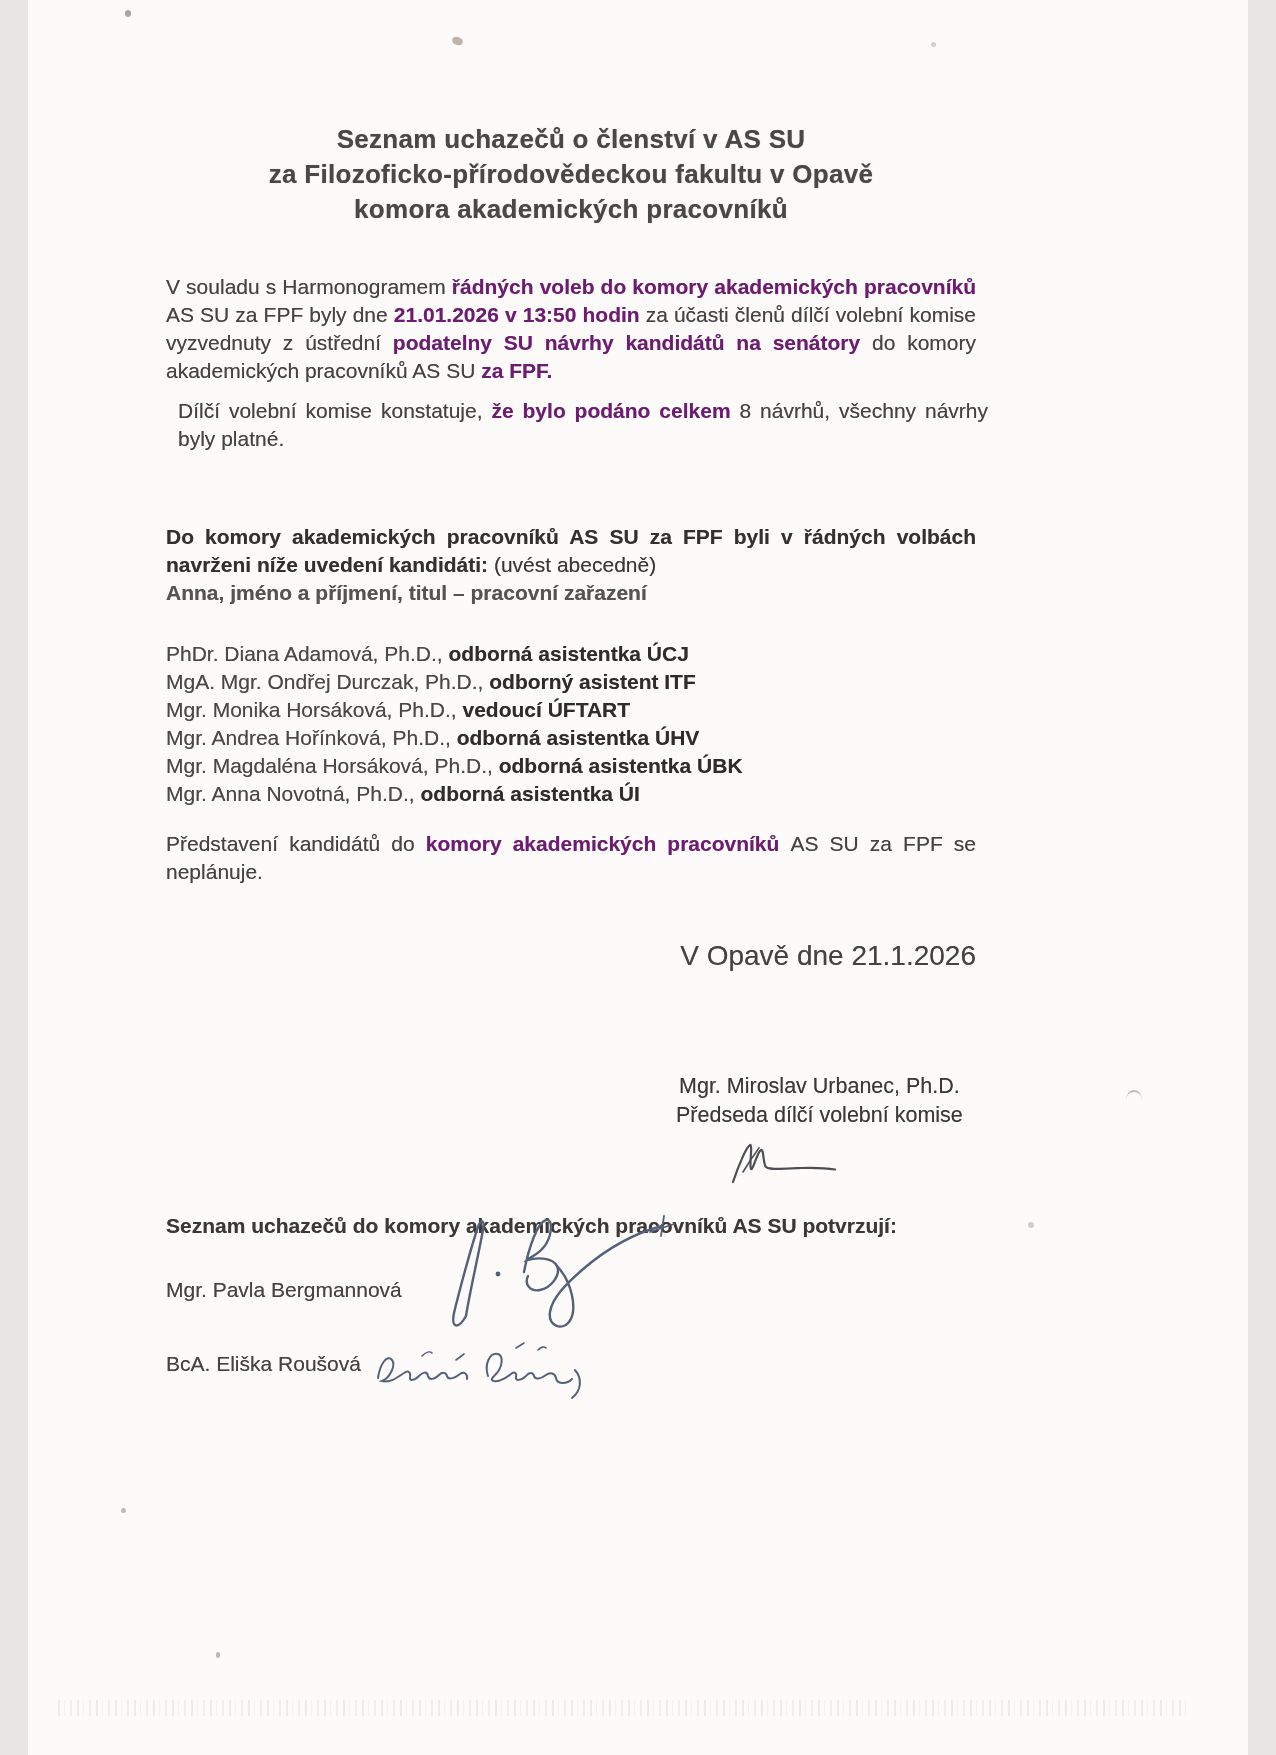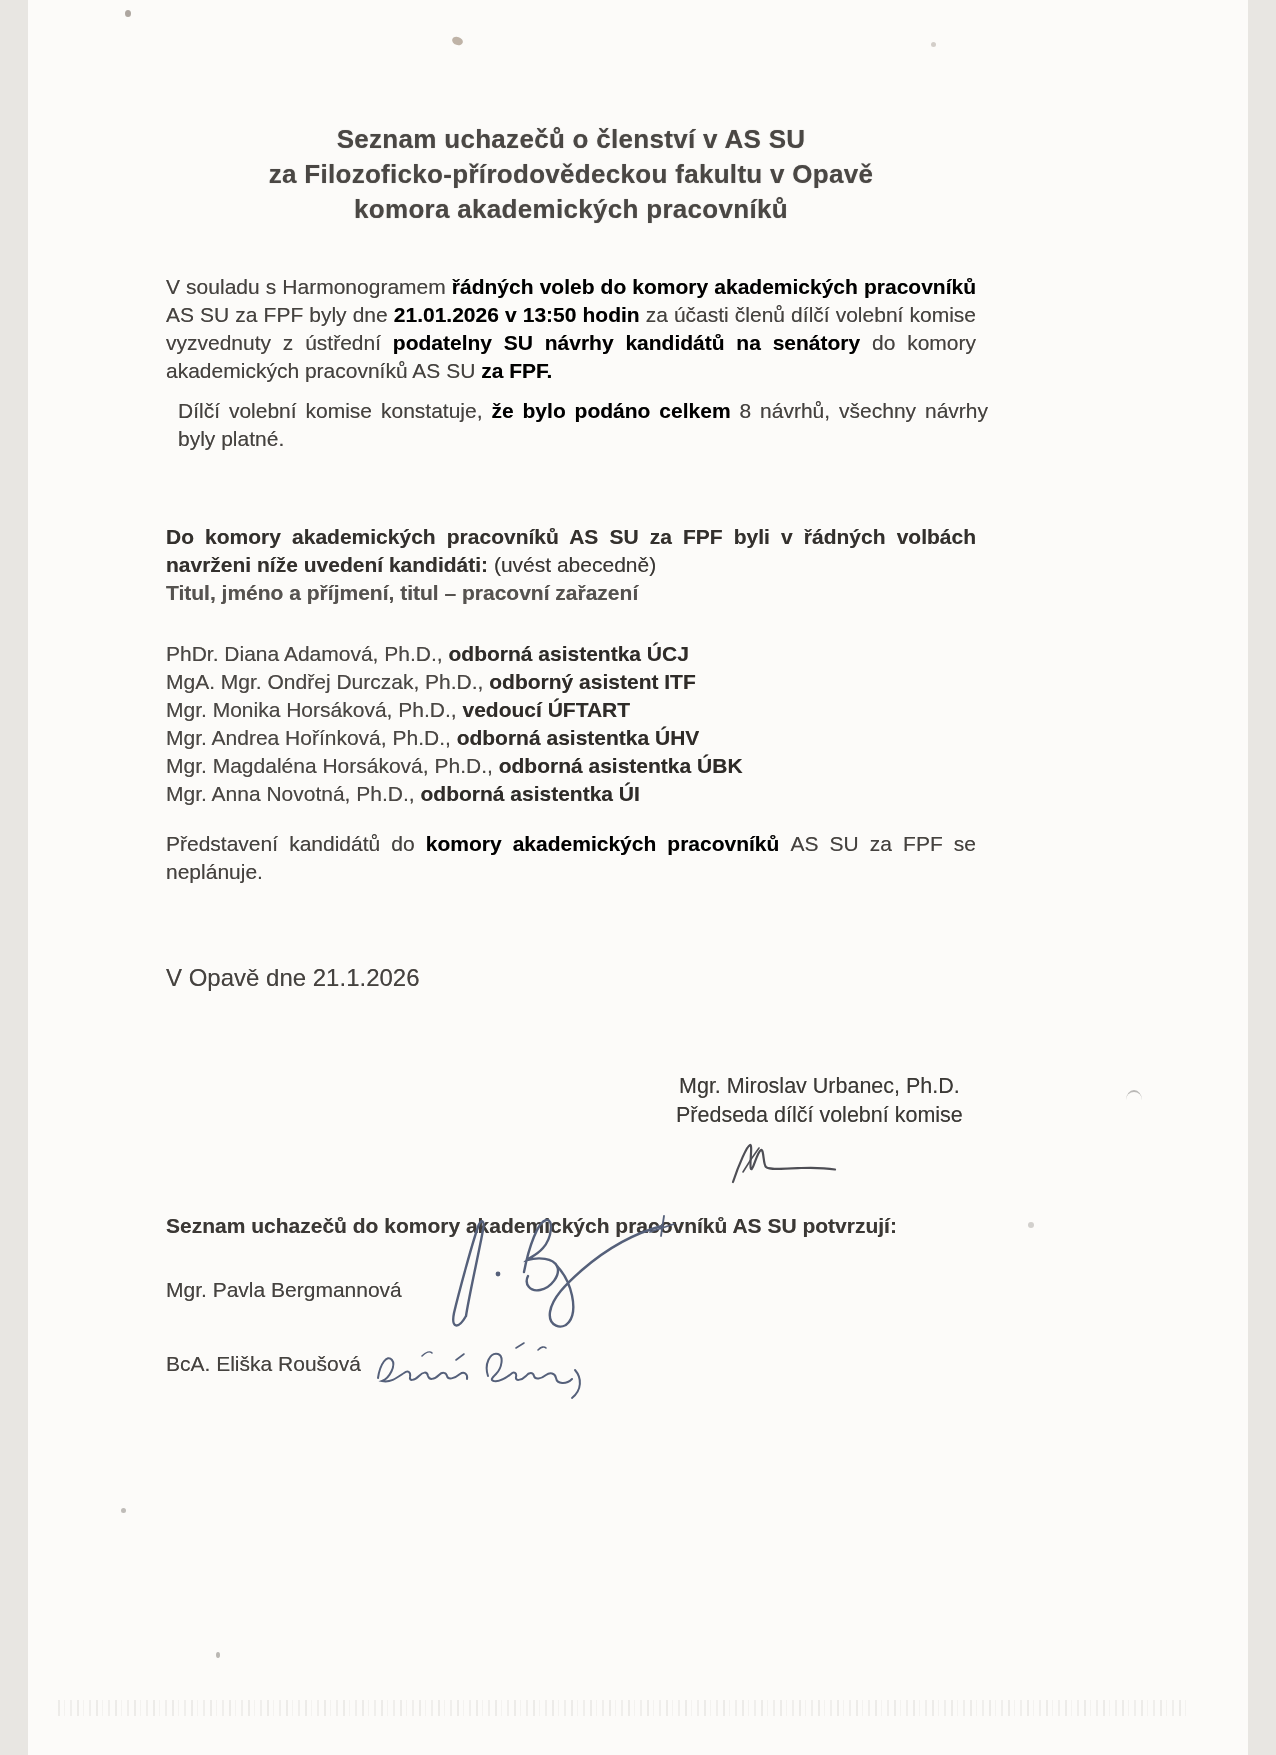--- a/index.html
+++ b/index.html
@@ -19,36 +19,36 @@
     top:122px;text-align:center;
     font-size:26px;font-weight:bold;line-height:35px;
     color:#4a4744;letter-spacing:0.3px;
     text-shadow:0 0 0.8px rgba(74,71,68,0.6);
   }
 
   .para{
     font-size:21px;line-height:28px;
     text-align:justify;
   }
-  .seg-b{font-weight:bold;color:#000000;}
+  .seg-b{font-weight:bold;color:#701a75;}
 
   .p1{top:273px;}
   .p2{top:397px;margin-left:12px;}
 
   .intro{top:523px;}
   .intro .lead{font-weight:bold;color:#33302d;}
   .intro .note{font-weight:normal;color:#3a3734;}
   .format-line{font-weight:bold;color:#565350;text-align:left;}
 
   .cands{top:640px;font-size:21px;line-height:28px;}
   .cand-name{color:#4a4744;}
   .cand-role{font-weight:bold;color:#2f2c29;}
 
   .p4{top:830px;}
-  .date-line{top:964px;font-size:24px;text-align:left;}
+  .date-line{top:940px;font-size:28px;text-align:right;}
 
   .chair{
     position:absolute;left:648px;top:1072px;
     font-size:21.5px;line-height:29px;color:#3b3936;text-align:center;
   }
 
   .confirm{top:1214px;font-size:21px;font-weight:bold;color:#3b3835;text-align:left;}
   .signer-label{position:absolute;left:138px;font-size:21px;color:#45423f;}
   .signer-1{top:1278px;}
   .signer-2{top:1352px;}
@@ -88,21 +88,21 @@
     <div>za Filozoficko-přírodovědeckou fakultu v Opavě</div>
     <div>komora akademických pracovníků</div>
   </div>
 
   <div class="blk para soft p1"><span>V souladu s Harmonogramem </span><span class="seg-b">řádných voleb do komory akademických pracovníků </span><span>AS SU za FPF byly dne </span><span class="seg-b">21.01.2026 v 13:50 hodin </span><span>za účasti členů dílčí volební komise vyzvednuty z ústřední </span><span class="seg-b">podatelny SU návrhy kandidátů na senátory </span><span>do komory akademických pracovníků AS SU </span><span class="seg-b">za FPF.</span></div>
 
   <div class="blk para soft p2"><span>Dílčí volební komise konstatuje, </span><span class="seg-b">že bylo podáno celkem </span><span>8 návrhů, všechny návrhy byly platné.</span></div>
 
   <div class="blk para soft intro">
     <span class="lead">Do komory akademických pracovníků AS SU za FPF byli v řádných volbách navrženi níže uvedení kandidáti: </span><span class="note">(uvést abecedně)</span>
-    <div class="format-line">Titul, jméno a příjmení, titul – pracovní zařazení</div>
+    <div class="format-line">Anna, jméno a příjmení, titul – pracovní zařazení</div>
   </div>
 
   <div class="blk soft cands">
     <div><span class="cand-name">PhDr. Diana Adamová, Ph.D., </span><span class="cand-role">odborná asistentka ÚCJ</span></div>
     <div><span class="cand-name">MgA. Mgr. Ondřej Durczak, Ph.D., </span><span class="cand-role">odborný asistent ITF</span></div>
     <div><span class="cand-name">Mgr. Monika Horsáková, Ph.D., </span><span class="cand-role">vedoucí ÚFTART</span></div>
     <div><span class="cand-name">Mgr. Andrea Hořínková, Ph.D., </span><span class="cand-role">odborná asistentka ÚHV</span></div>
     <div><span class="cand-name">Mgr. Magdaléna Horsáková, Ph.D., </span><span class="cand-role">odborná asistentka ÚBK</span></div>
     <div><span class="cand-name">Mgr. Anna Novotná, Ph.D., </span><span class="cand-role">odborná asistentka ÚI</span></div>
   </div>

